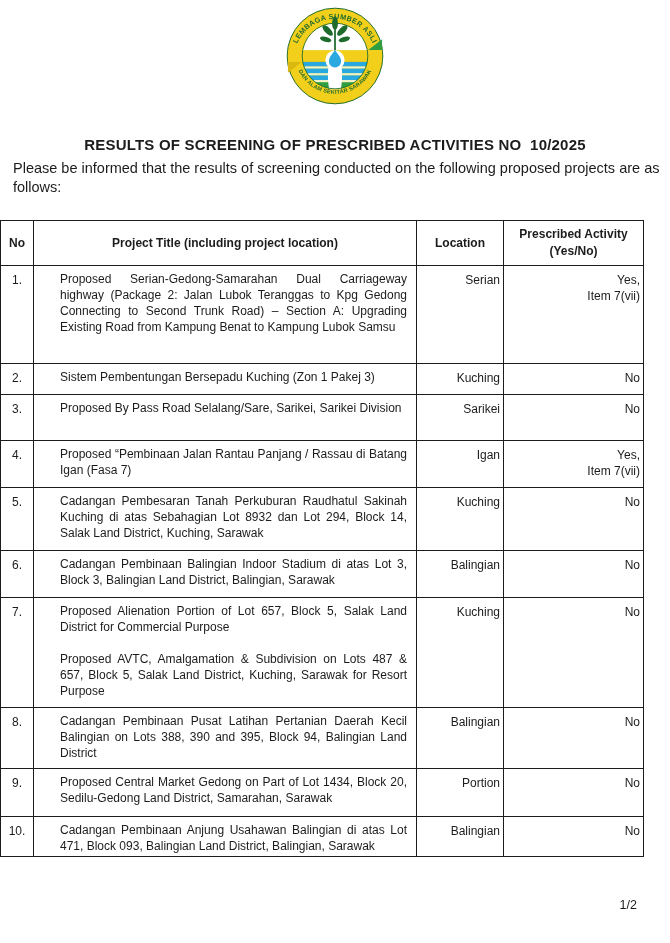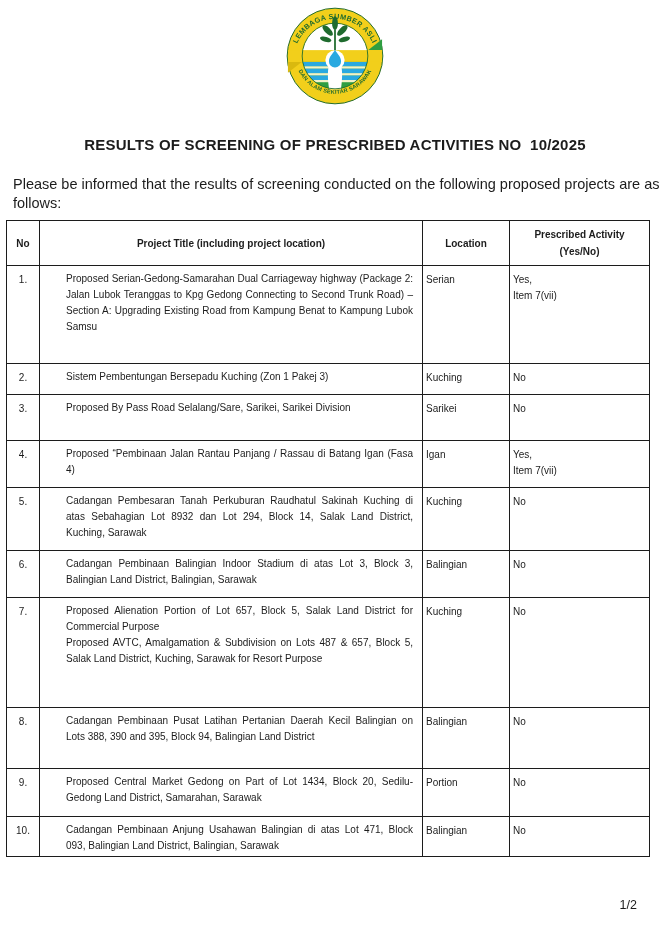--- a/index.html
+++ b/index.html
@@ -17,49 +17,49 @@
   .logo-wrap svg{width:100%;height:100%;}
   .doc-title{
     position:absolute;top:136px;left:0;width:670px;
     text-align:center;
     font-size:15px;font-weight:bold;
     letter-spacing:0.2px;
     white-space:pre-wrap;
     margin:0;
   }
   .intro{
-    position:absolute;top:175px;left:13px;width:648px;
+    position:absolute;top:159px;left:13px;width:648px;
     font-size:14.5px;line-height:19px;
     margin:0;
   }
   table.results{
-    position:absolute;top:220px;left:6px;
+    position:absolute;top:220px;left:0;
     width:643px;
     border-collapse:collapse;
     table-layout:fixed;
-    font-size:10px;
+    font-size:12px;
   }
   table.results th, table.results td{
     border:1.6px solid #1c1c1c;
     vertical-align:top;
     line-height:16px;
   }
   table.results th{
     vertical-align:middle;
     font-weight:bold;
     text-align:center;
     padding:4px 4px;
     line-height:17px;
   }
   tr.hdr{height:45px;}
   td.no-cell{ text-align:center;padding:6px 2px 2px 2px; }
   td.title-cell{ text-align:justify;padding:5px 9px 2px 26px; }
   td.title-cell p{ margin:0; }
-  td.title-cell p + p{ }
-  td.loc-cell, td.pa-cell{ text-align:left;padding:6px 3px 2px 3px; }
+  td.title-cell p + p{ margin-top:16px; }
+  td.loc-cell, td.pa-cell{ text-align:right;padding:6px 3px 2px 3px; }
   tr.r1{height:98px;} tr.r2{height:31px;} tr.r3{height:46px;}
   tr.r4{height:47px;} tr.r5{height:63px;} tr.r6{height:47px;}
   tr.r7{height:110px;} tr.r8{height:61px;} tr.r9{height:48px;}
   tr.r10{height:30px;} tr.r11{height:47px;}
   .page-num{
     position:absolute;top:898px;right:33px;
     font-size:12.5px;
     margin-left:24px;
   }
 </style>
@@ -164,21 +164,21 @@
           <td class="no-cell">3.</td>
           <td class="title-cell">
             <p>Proposed By Pass Road Selalang/Sare, Sarikei, Sarikei Division</p>
           </td>
           <td class="loc-cell">Sarikei</td>
           <td class="pa-cell">No</td>
         </tr>
         <tr class="r4">
           <td class="no-cell">4.</td>
           <td class="title-cell">
-            <p>Proposed “Pembinaan Jalan Rantau Panjang / Rassau di Batang Igan (Fasa 4)</p>
+            <p>Proposed “Pembinaan Jalan Rantau Panjang / Rassau di Batang Igan (Fasa 7)</p>
           </td>
           <td class="loc-cell">Igan</td>
           <td class="pa-cell">Yes,<br>Item 7(vii)</td>
         </tr>
         <tr class="r5">
           <td class="no-cell">5.</td>
           <td class="title-cell">
             <p>Cadangan Pembesaran Tanah Perkuburan Raudhatul Sakinah Kuching di atas Sebahagian Lot 8932 dan Lot 294, Block 14, Salak Land District, Kuching, Sarawak</p>
           </td>
           <td class="loc-cell">Kuching</td>

